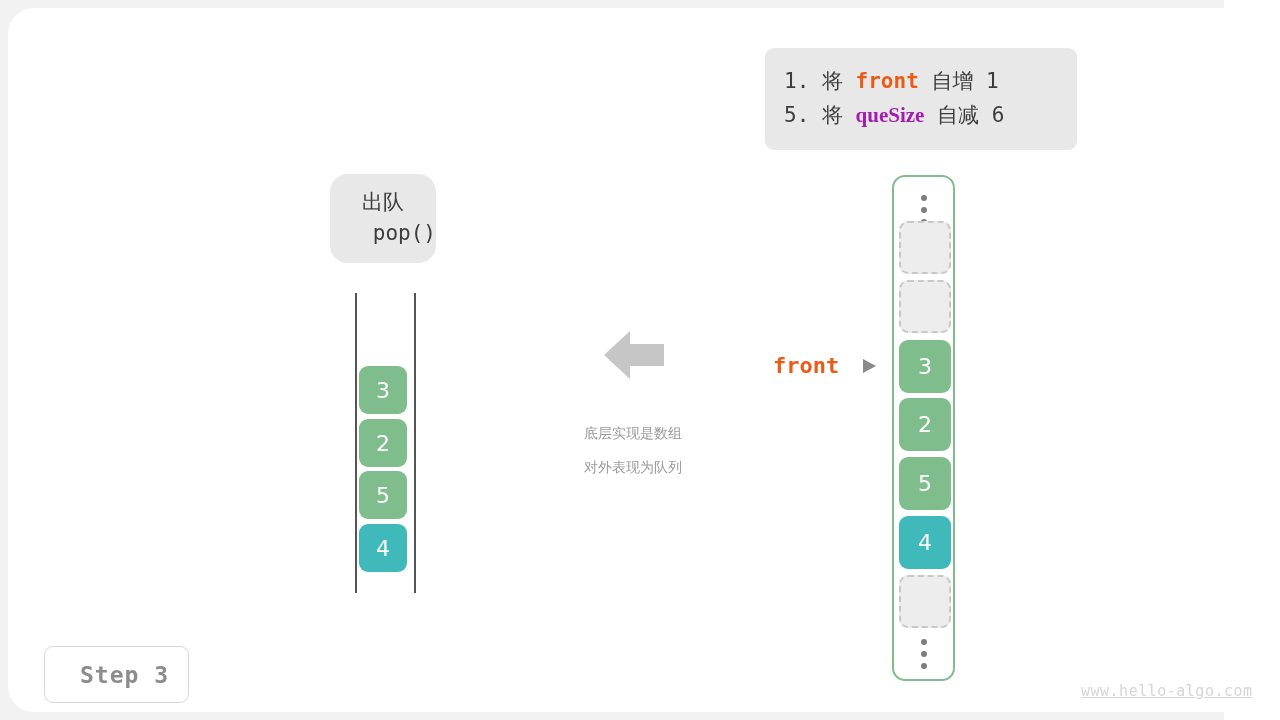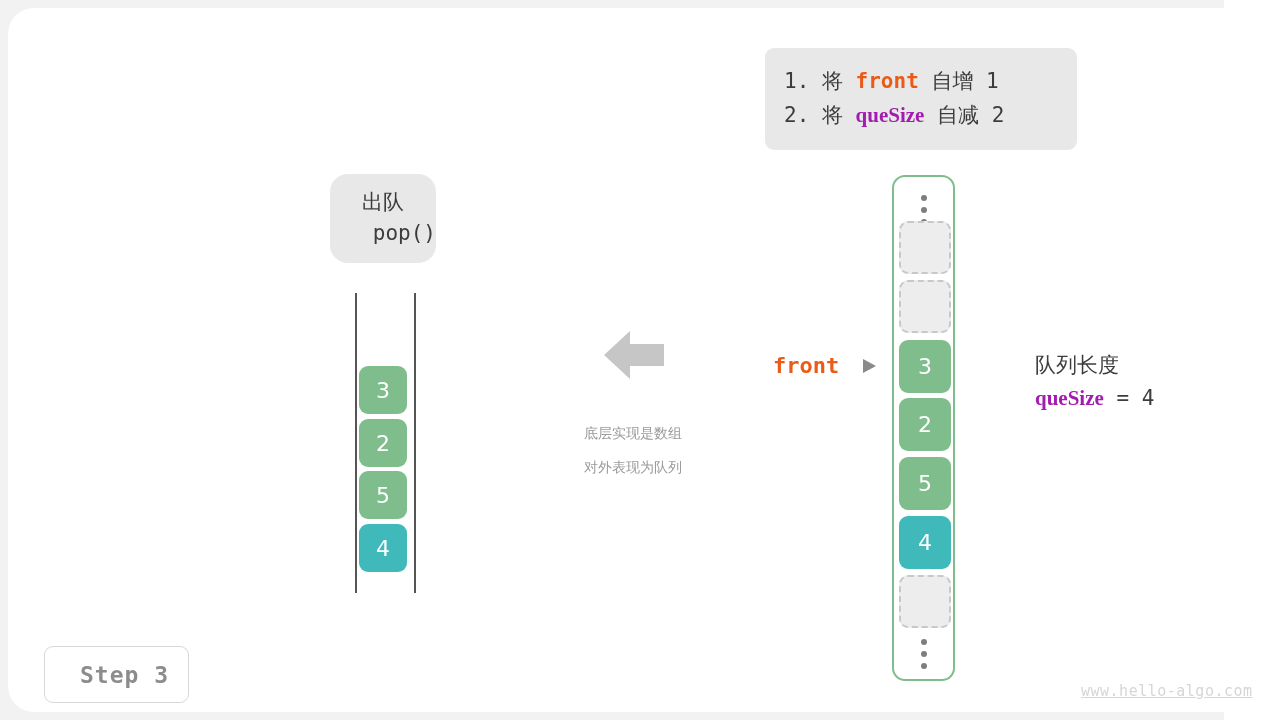--- a/index.html
+++ b/index.html
@@ -276,21 +276,21 @@
   }
 </style>
 </head>
 <body>
 
 <div id="canvas">
   <div id="card">
 
     <div id="instruction-box">
       <div class="instr-line"><span>1. 将 </span><span class="tok-front">front</span><span> 自增 1</span></div>
-      <div class="instr-line"><span>2. 将 </span><span class="tok-quesize">queSize</span><span> 自减 2</span></div>
+      <div class="instr-line"><span>5. 将 </span><span class="tok-quesize">queSize</span><span> 自减 6</span></div>
     </div>
 
     <div id="pop-box">
       <div class="l1">出队</div>
       <div class="l2">pop()</div>
     </div>
 
     <div id="left-queue">
       <div class="rail" id="rail-left"></div>
       <div class="rail" id="rail-right"></div>
@@ -353,24 +353,20 @@
           <span></span>
         </div>
 
       <div class="dots" style="top:462px;">
         <span></span>
           <span></span>
           <span></span>
       </div>
     </div>
 
-    <div id="quesize-note">
-      <div class="line1">队列长度</div>
-      <div class="line2"><span class="tok-quesize">queSize</span><span> = </span><span>4</span></div>
-    </div>
 
     <div id="step-badge">
       <span>Step 3</span>
     </div>
 
     <div id="watermark">www.hello-algo.com</div>
 
   </div>
 </div>
 

